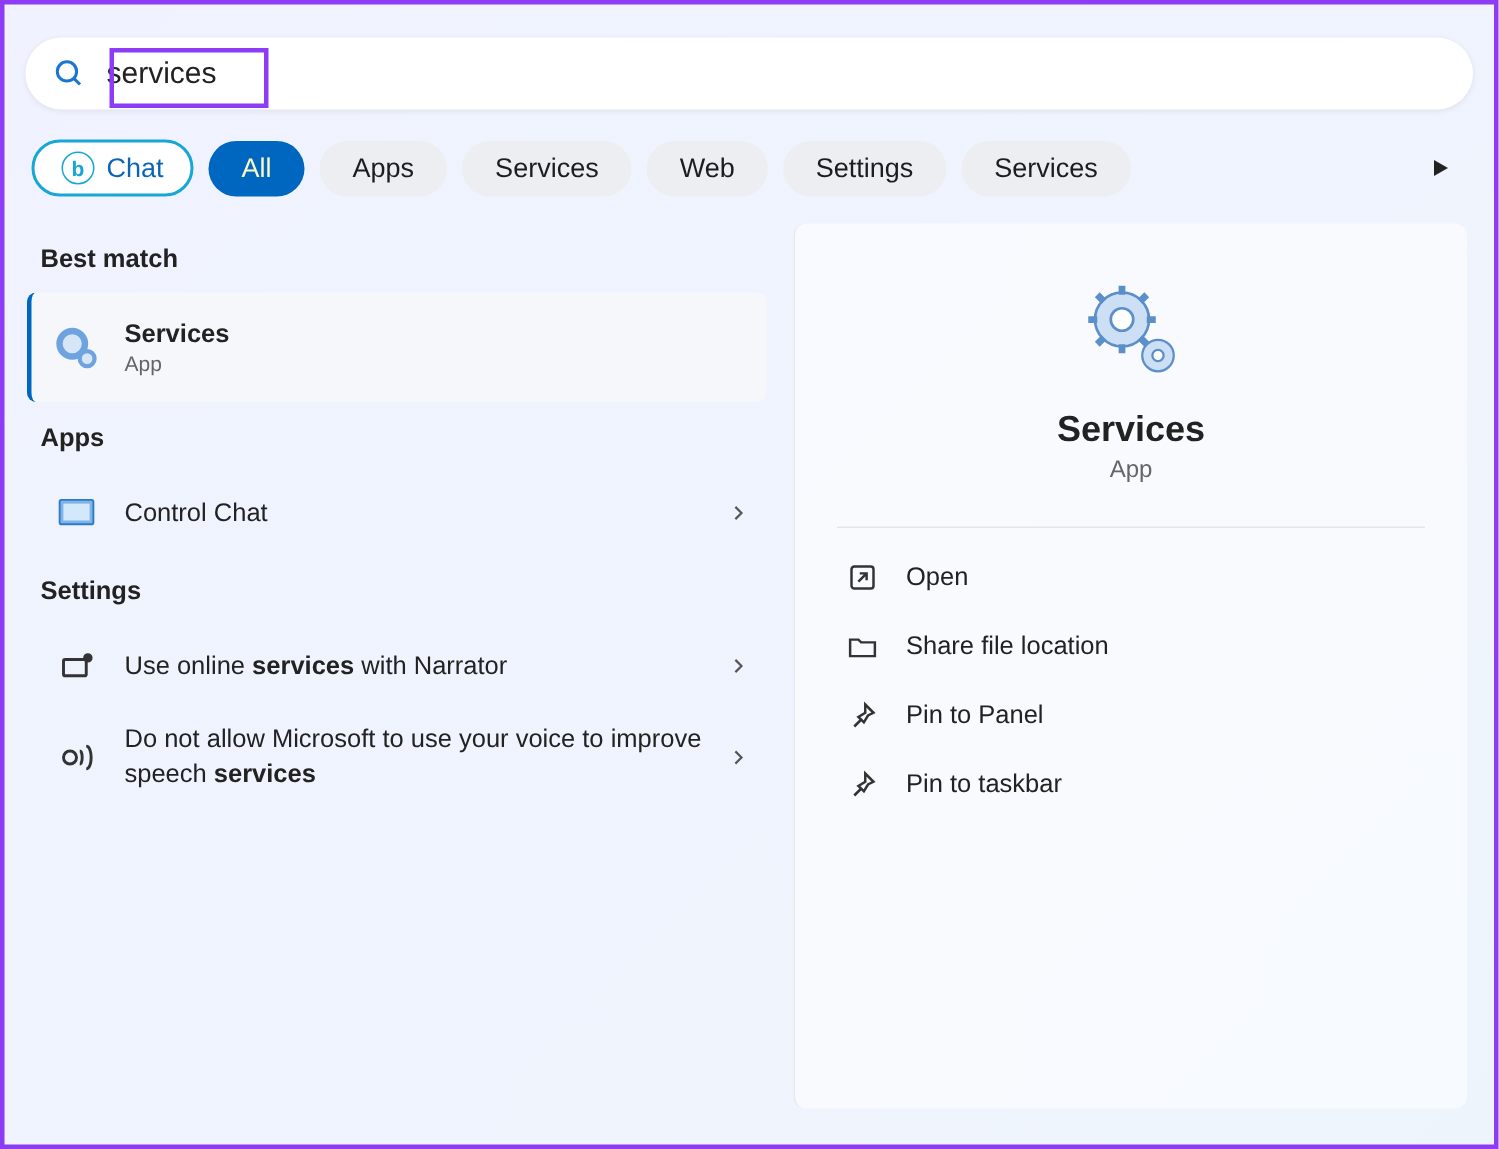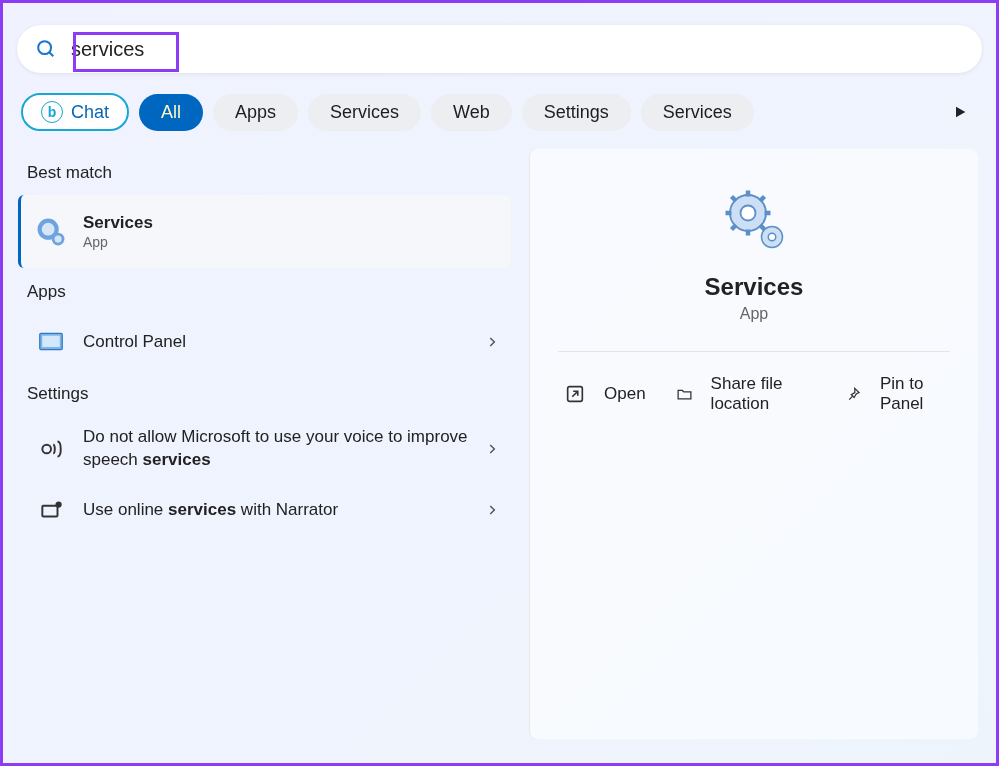--- a/index.html
+++ b/index.html
@@ -73,21 +73,21 @@
     .left { width: 490px; }
     .right {
       flex: 1;
       background: rgba(255,255,255,.55);
       border-radius: 8px;
       padding: 24px 28px;
       border-left: 1px solid #e6e8ec;
     }
     .section-title {
       font-size: 17px;
-      font-weight: 400;
+      font-weight: 700;
       color: #222;
       margin: 14px 6px 12px;
     }
     .result-item {
       display: flex;
       align-items: center;
       padding: 10px 12px;
       border-radius: 6px;
       cursor: pointer;
       gap: 14px;
@@ -110,21 +110,21 @@
     .result-sub { font-size: 14px; color: #666; margin-top: 1px; }
     .chevron { color: #555; }
     .detail-header {
       display: flex; flex-direction: column; align-items: center;
       padding: 10px 0 28px;
       border-bottom: 1px solid #e2e5ea;
     }
     .big-icon { width: 72px; height: 72px; }
     .detail-title { font-size: 24px; font-weight: 600; margin-top: 18px; color: #222; }
     .detail-sub { font-size: 16px; color: #666; margin-top: 4px; }
-    .action-list { padding-top: 22px; display: flex; flex-direction: row; gap: 24px; }
+    .action-list { padding-top: 22px; display: flex; flex-direction: column; gap: 24px; }
     .action {
       display: flex; align-items: center; gap: 18px;
       font-size: 17px; color: #222; cursor: pointer;
       padding-left: 6px;
     }
     .action svg { width: 22px; height: 22px; }
     .two-line { line-height: 1.35; }
     .bing-icon {
       width: 22px; height: 22px; border-radius: 50%;
       border: 1.5px solid #17a7d6;
@@ -178,47 +178,47 @@
     </div>
 
     <div class="section-title">Apps</div>
     <div class="result-item">
       <div class="result-icon">
         <svg width="30" height="30" viewBox="0 0 24 24">
             <rect x="3" y="5" width="18" height="13" rx="1" fill="#7fb4e8" stroke="#2f79c4"></rect>
             <rect x="5" y="7" width="14" height="9" fill="#d3e8fb"></rect>
           </svg>
       </div>
-      <div class="result-text result-title">Control Panel</div>
+      <div class="result-text result-title">Control Chat</div>
       <svg class="chevron" width="14" height="14" viewBox="0 0 24 24" fill="none" stroke="currentColor" stroke-width="2.5">
           <path d="M9 5l7 7-7 7"></path>
         </svg>
     </div>
 
     <div class="section-title">Settings</div>
+    <div class="result-item">
+      <div class="result-icon">
+        <svg width="26" height="26" viewBox="0 0 24 24" fill="none" stroke="#333" stroke-width="1.8">
+            <rect x="4" y="8" width="14" height="10" rx="1"></rect>
+            <circle cx="19" cy="7" r="2" fill="#333"></circle>
+          </svg>
+      </div>
+      <div class="result-text result-title"><span>Use online </span><strong>services</strong><span> with Narrator</span></div>
+      <svg class="chevron" width="14" height="14" viewBox="0 0 24 24" fill="none" stroke="currentColor" stroke-width="2.5">
+          <path d="M9 5l7 7-7 7"></path>
+        </svg>
+    </div>
     <div class="result-item">
       <div class="result-icon">
         <svg width="26" height="26" viewBox="0 0 24 24" fill="none" stroke="#333" stroke-width="1.8">
             <circle cx="8" cy="12" r="4"></circle>
             <path d="M14 8c2 0 2 8 0 8M18 5c4 0 4 14 0 14"></path>
           </svg>
       </div>
       <div class="result-text result-title two-line"><span>Do not allow Microsoft to use your voice to improve speech </span><strong>services</strong></div>
-      <svg class="chevron" width="14" height="14" viewBox="0 0 24 24" fill="none" stroke="currentColor" stroke-width="2.5">
-          <path d="M9 5l7 7-7 7"></path>
-        </svg>
-    </div>
-    <div class="result-item">
-      <div class="result-icon">
-        <svg width="26" height="26" viewBox="0 0 24 24" fill="none" stroke="#333" stroke-width="1.8">
-            <rect x="4" y="8" width="14" height="10" rx="1"></rect>
-            <circle cx="19" cy="7" r="2" fill="#333"></circle>
-          </svg>
-      </div>
-      <div class="result-text result-title"><span>Use online </span><strong>services</strong><span> with Narrator</span></div>
       <svg class="chevron" width="14" height="14" viewBox="0 0 24 24" fill="none" stroke="currentColor" stroke-width="2.5">
           <path d="M9 5l7 7-7 7"></path>
         </svg>
     </div>
 
   </div>
 
   <div class="right">
     <div class="detail-header">
       <div class="big-icon">
@@ -250,15 +250,21 @@
             <path d="M3 7h6l2 2h10v10H3z"></path>
           </svg>
         <span>Share file location</span>
       </div>
       <div class="action">
         <svg viewBox="0 0 24 24" fill="none" stroke="#333" stroke-width="1.8">
             <path d="M14 4l6 6-4 2-3 5-2-2-5 5 5-5-2-2 5-3z"></path>
           </svg>
         <span>Pin to Panel</span>
       </div>
+      <div class="action">
+        <svg viewBox="0 0 24 24" fill="none" stroke="#333" stroke-width="1.8">
+            <path d="M14 4l6 6-4 2-3 5-2-2-5 5 5-5-2-2 5-3z"></path>
+          </svg>
+        <span>Pin to taskbar</span>
+      </div>
     </div>
   </div>
 </div>
 
 </body></html>

